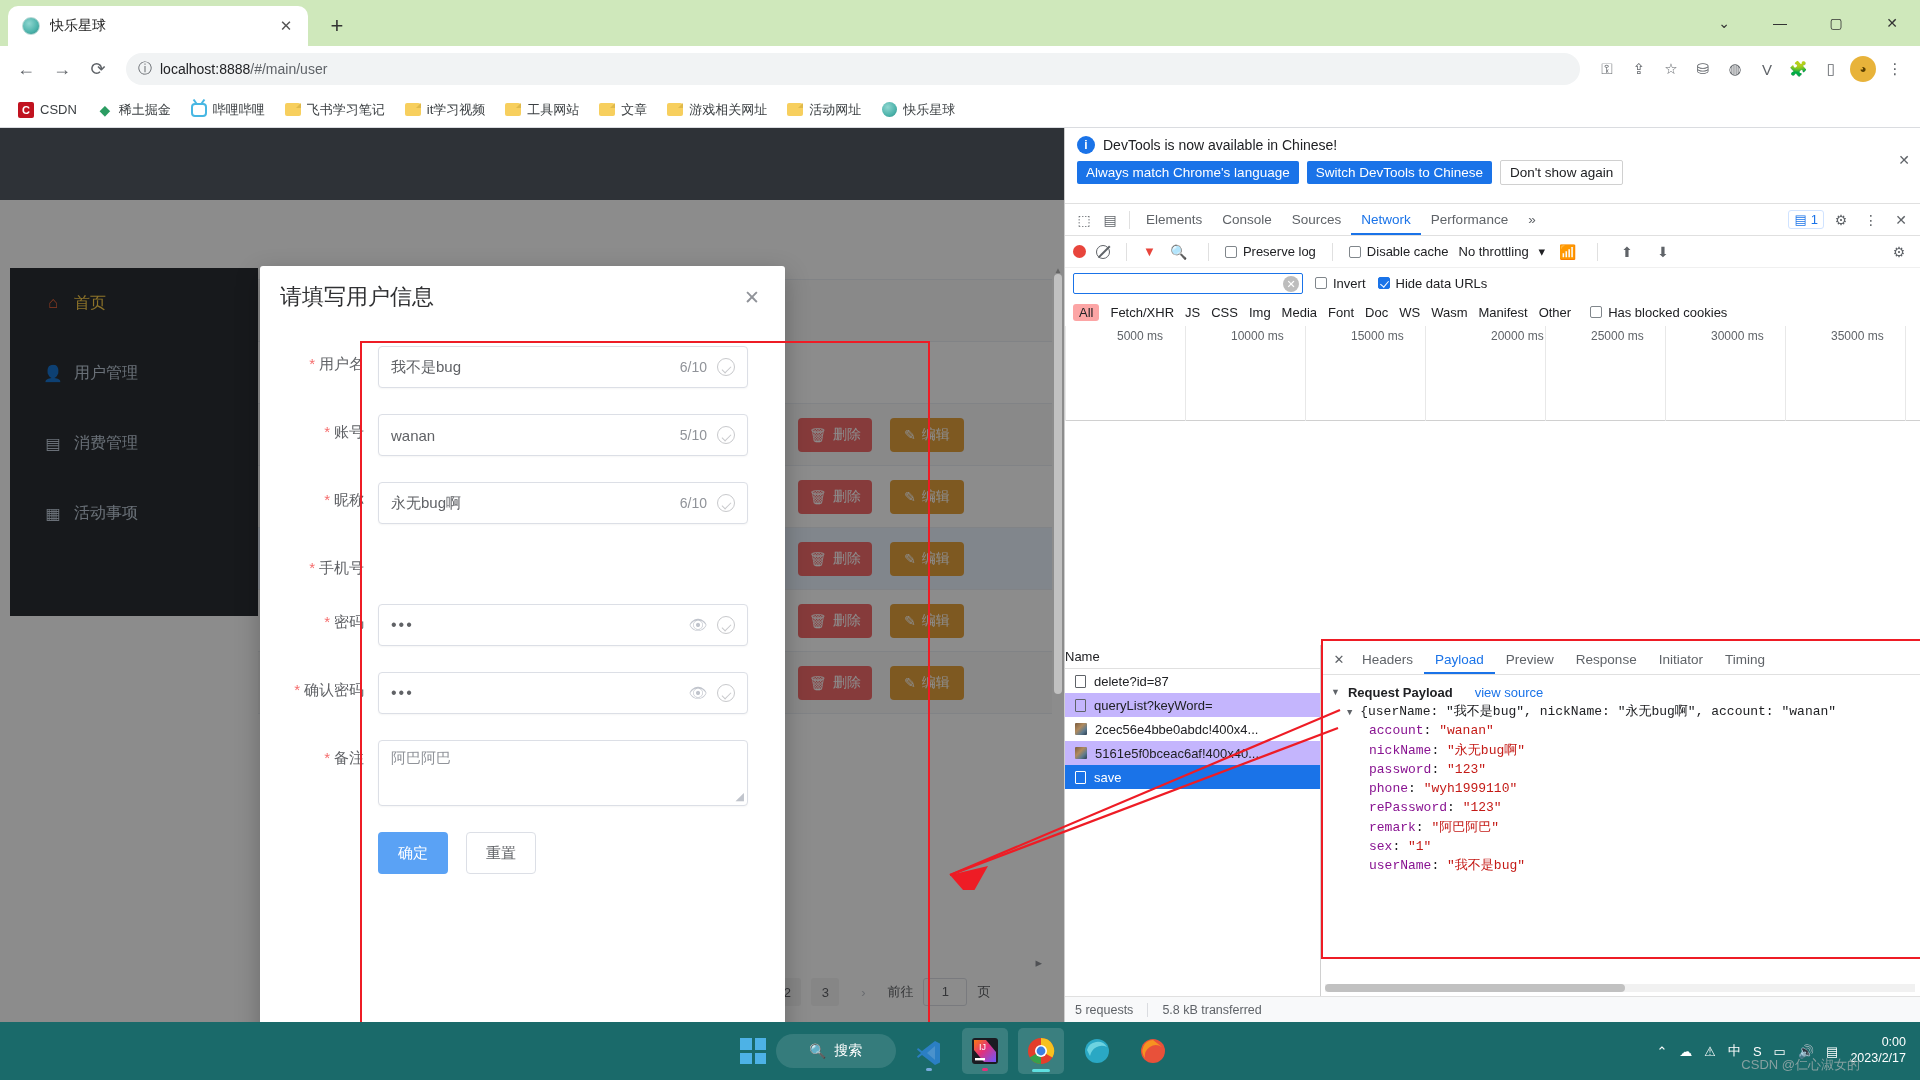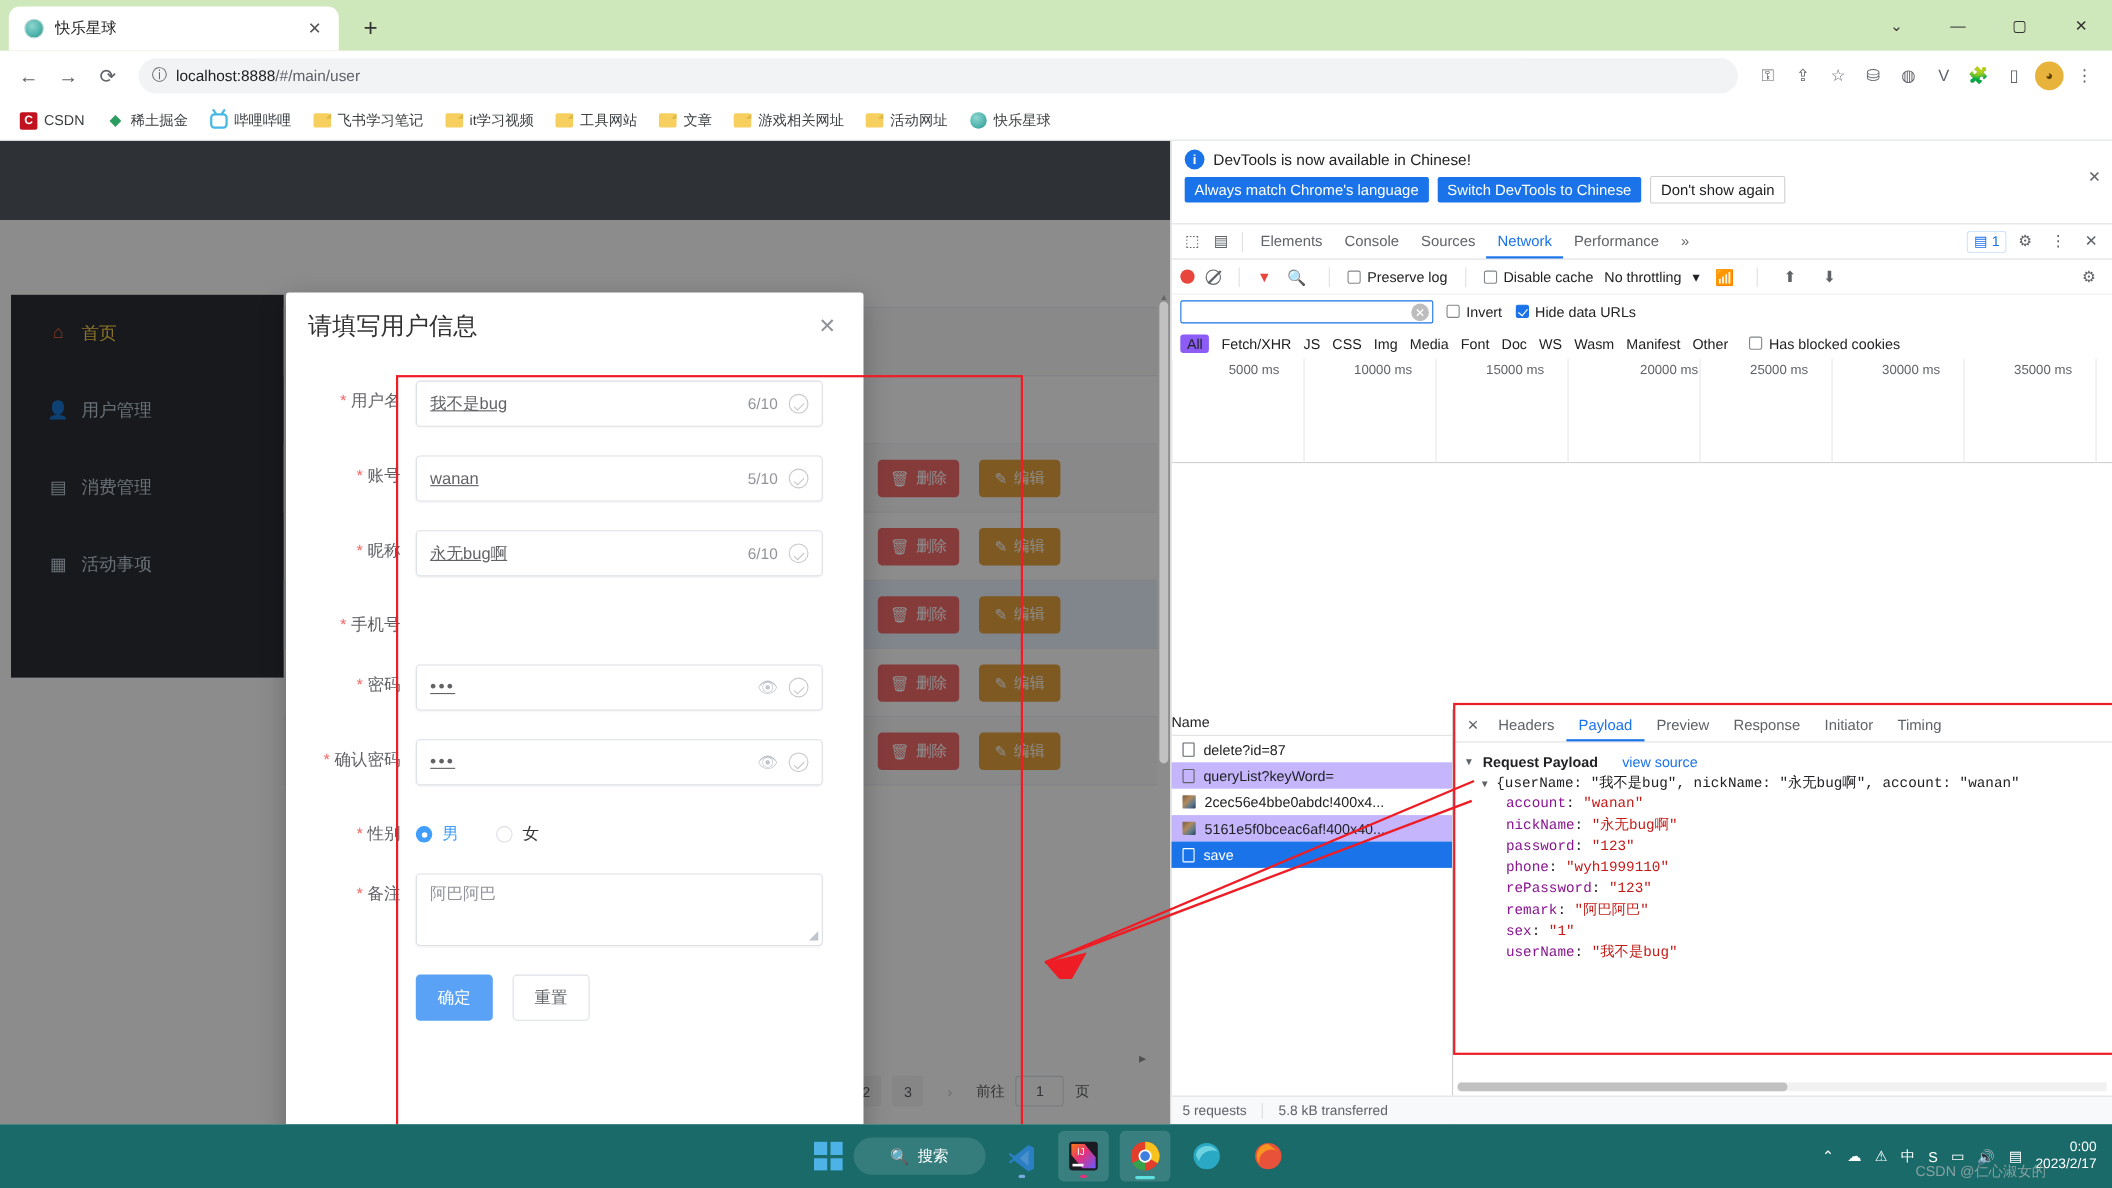--- a/index.html
+++ b/index.html
@@ -136,21 +136,21 @@
     font-size:15px; color:#606266; white-space:nowrap;
   }
   .req { color:#f56c6c; margin-right:4px; }
   .fctl { width:370px; position:relative; }
   .inp {
     height:42px; border:1px solid #dcdfe6; border-radius:4px; background:#fff;
     display:flex; align-items:center; padding:0 12px; font-size:15px; color:#606266;
     box-shadow:0 1px 2px rgba(0,0,0,.04);
   }
   .inp.focus { background:#e8effb; border-color:#d3ddf0; }
-  .inp-val { flex:1 1 auto; white-space:nowrap; overflow:hidden;text-decoration:underline; }
+  .inp-val { flex:1 1 auto; white-space:nowrap; overflow:hidden; }
   .inp-val.dots { letter-spacing:2px; font-size:16px; color:#606266; }
   .counter { color:#909399; font-size:14px; margin-right:10px; }
   .counter.boxed { background:#fff; padding:1px 3px; border-radius:2px;}
   .ico-ok { width:18px;height:18px;border:1.4px solid #c8c9cc;border-radius:50%;position:relative;flex:0 0 auto;}
   .ico-ok:after{content:"";position:absolute;left:4px;top:7px;width:8px;height:4px;border-left:1.4px solid #c8c9cc;border-bottom:1.4px solid #c8c9cc;transform:rotate(-45deg);}
   .ico-eye { width:18px;height:18px;margin-right:10px;color:#c0c4cc;font-size:15px;display:flex;align-items:center;justify-content:center;flex:0 0 auto;}
 
   .radios { display:flex; align-items:center; gap:34px; padding-top:9px; }
   .radio { display:flex; align-items:center; gap:9px; font-size:15px; }
   .rdot { width:15px;height:15px;border-radius:50%;border:1.5px solid #dcdfe6;background:#fff;position:relative;}
@@ -206,21 +206,21 @@
   .cb.on { background:#1a73e8; border-color:#1a73e8; position:relative;}
   .cb.on:after{content:"";position:absolute;left:3px;top:1px;width:4px;height:7px;border-right:1.6px solid #fff;border-bottom:1.6px solid #fff;transform:rotate(40deg);}
   .chk { display:flex; align-items:center; gap:6px; color:#202124; }
 
   .dt-filterrow { height:30px; display:flex; align-items:center; gap:12px; padding:0 8px; }
   .filter-input { width:230px; height:21px; border:1.5px solid #1a73e8; border-radius:2px; background:#fff; position:relative; }
   .filter-x { position:absolute; right:3px; top:2.5px; width:16px;height:16px;border-radius:50%;background:#bdbdbd;color:#fff;font-size:11px;display:flex;align-items:center;justify-content:center;}
 
   .dt-typerow { height:28px; display:flex; align-items:center; gap:11px; padding:0 8px; }
   .type-chip { color:#202124; font-size:13px; }
-  .type-chip.sel { background:#8b5cf6; border-radius:3px; padding:1px 6px; }
+  .type-chip.sel { background:#fca5a5; border-radius:3px; padding:1px 6px; }
 
   .dt-blockedrow { height:26px; display:flex; align-items:center; gap:14px; padding:0 8px; border-bottom:1px solid #e0e0e0; }
 
   .dt-timeline { height:95px; position:relative; border-bottom:1px solid #d0d0d0; }
   .tl-tick { position:absolute; top:0; height:95px; border-left:1px solid #e8e8e8; }
   .tl-label { position:absolute; top:3px; font-size:12px; color:#5f6368; }
 
   .dt-split { position:absolute; left:0; top:517px; width:856px; height:377px; display:flex; }
   .req-list { width:256px; border-right:1px solid #d0d0d0; }
   .req-head { height:24px; border-bottom:1px solid #e0e0e0; display:flex; align-items:center; padding-left:0; font-size:13px; color:#202124; }
@@ -545,35 +545,20 @@
             <div class="flabel"><span class="req">*</span><span>确认密码</span></div>
             <div class="fctl">
               <div class="inp">
                 <span class="inp-val dots">•••</span>
                 <span class="ico-eye">👁</span>
                 <span class="ico-ok"></span>
               </div>
             </div>
           </div>
 
-          <div class="frow">
-            <div class="flabel"><span class="req">*</span><span>性别</span></div>
-            <div class="fctl">
-              <div class="radios">
-                <div class="radio">
-                  <span class="rdot on"></span>
-                  <span class="rlabel on">男</span>
-                </div>
-                <div class="radio">
-                  <span class="rdot"></span>
-                  <span class="rlabel">女</span>
-                </div>
-              </div>
-            </div>
-          </div>
 
           <div class="frow">
             <div class="flabel"><span class="req">*</span><span>备注</span></div>
             <div class="fctl">
               <div class="textarea">
                 <span>阿巴阿巴</span>
                 <span class="ta-grip">◢</span>
               </div>
             </div>
           </div>

